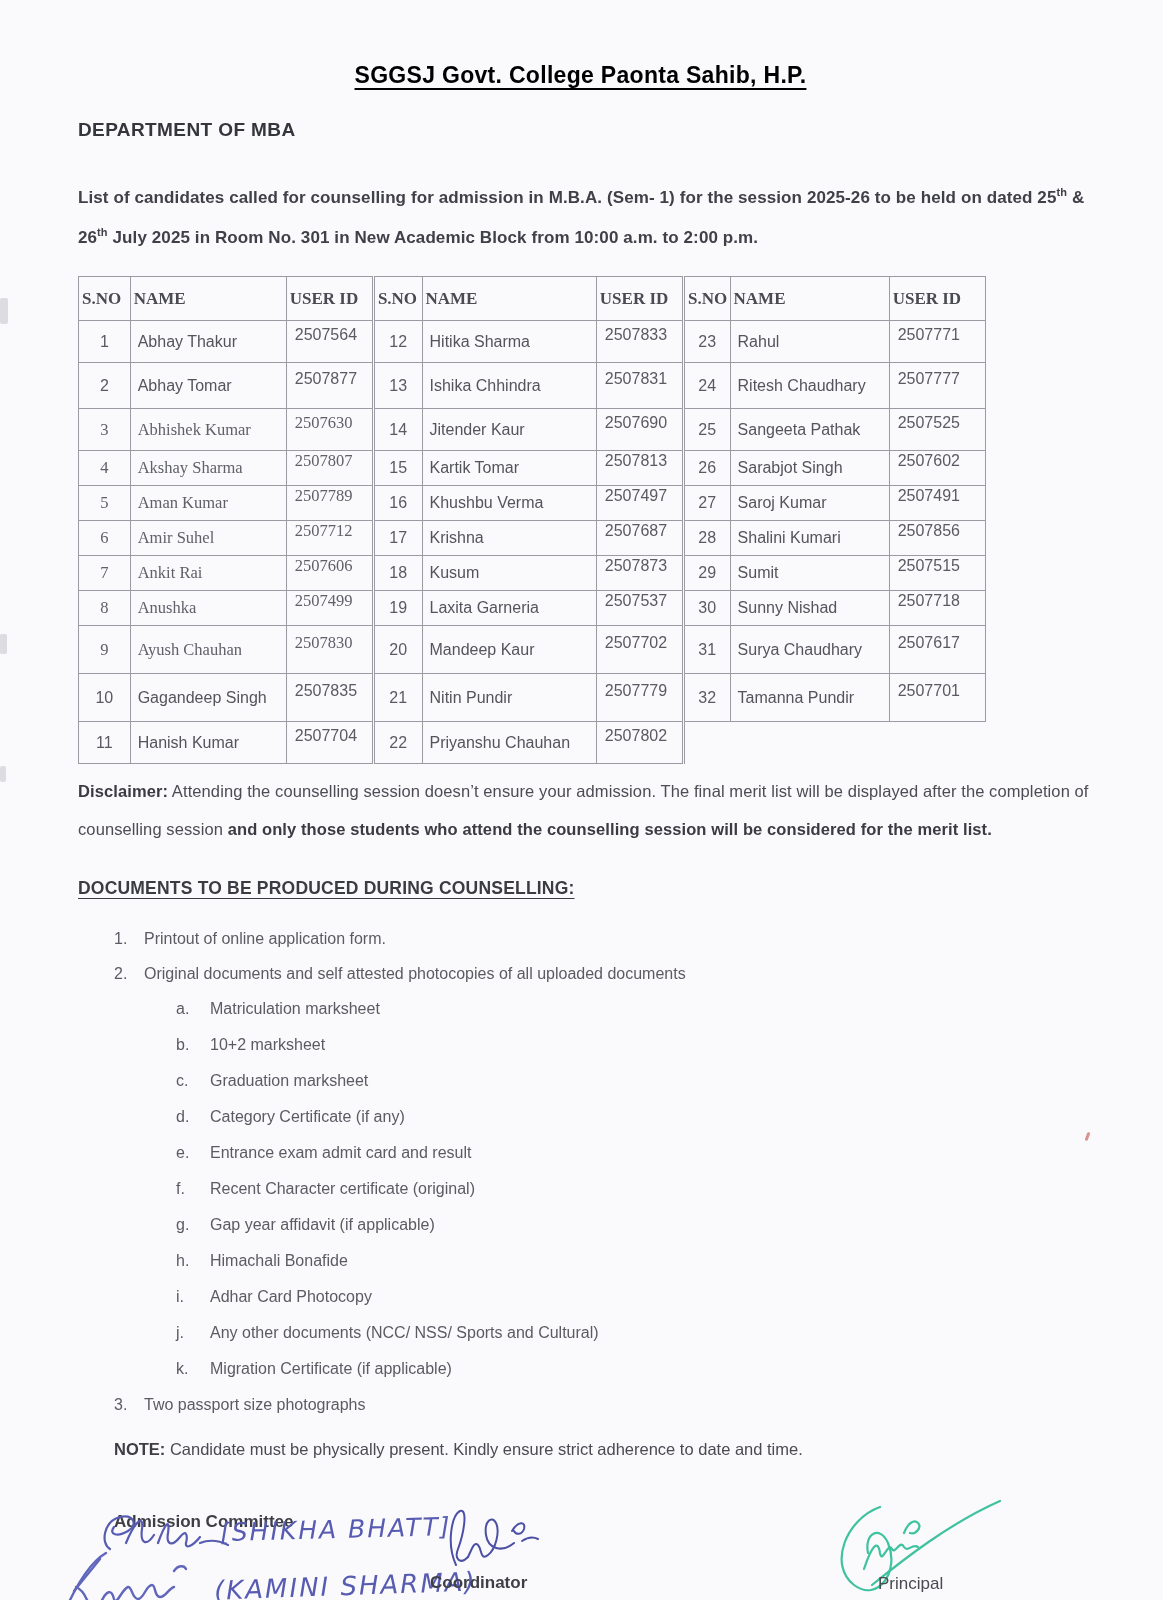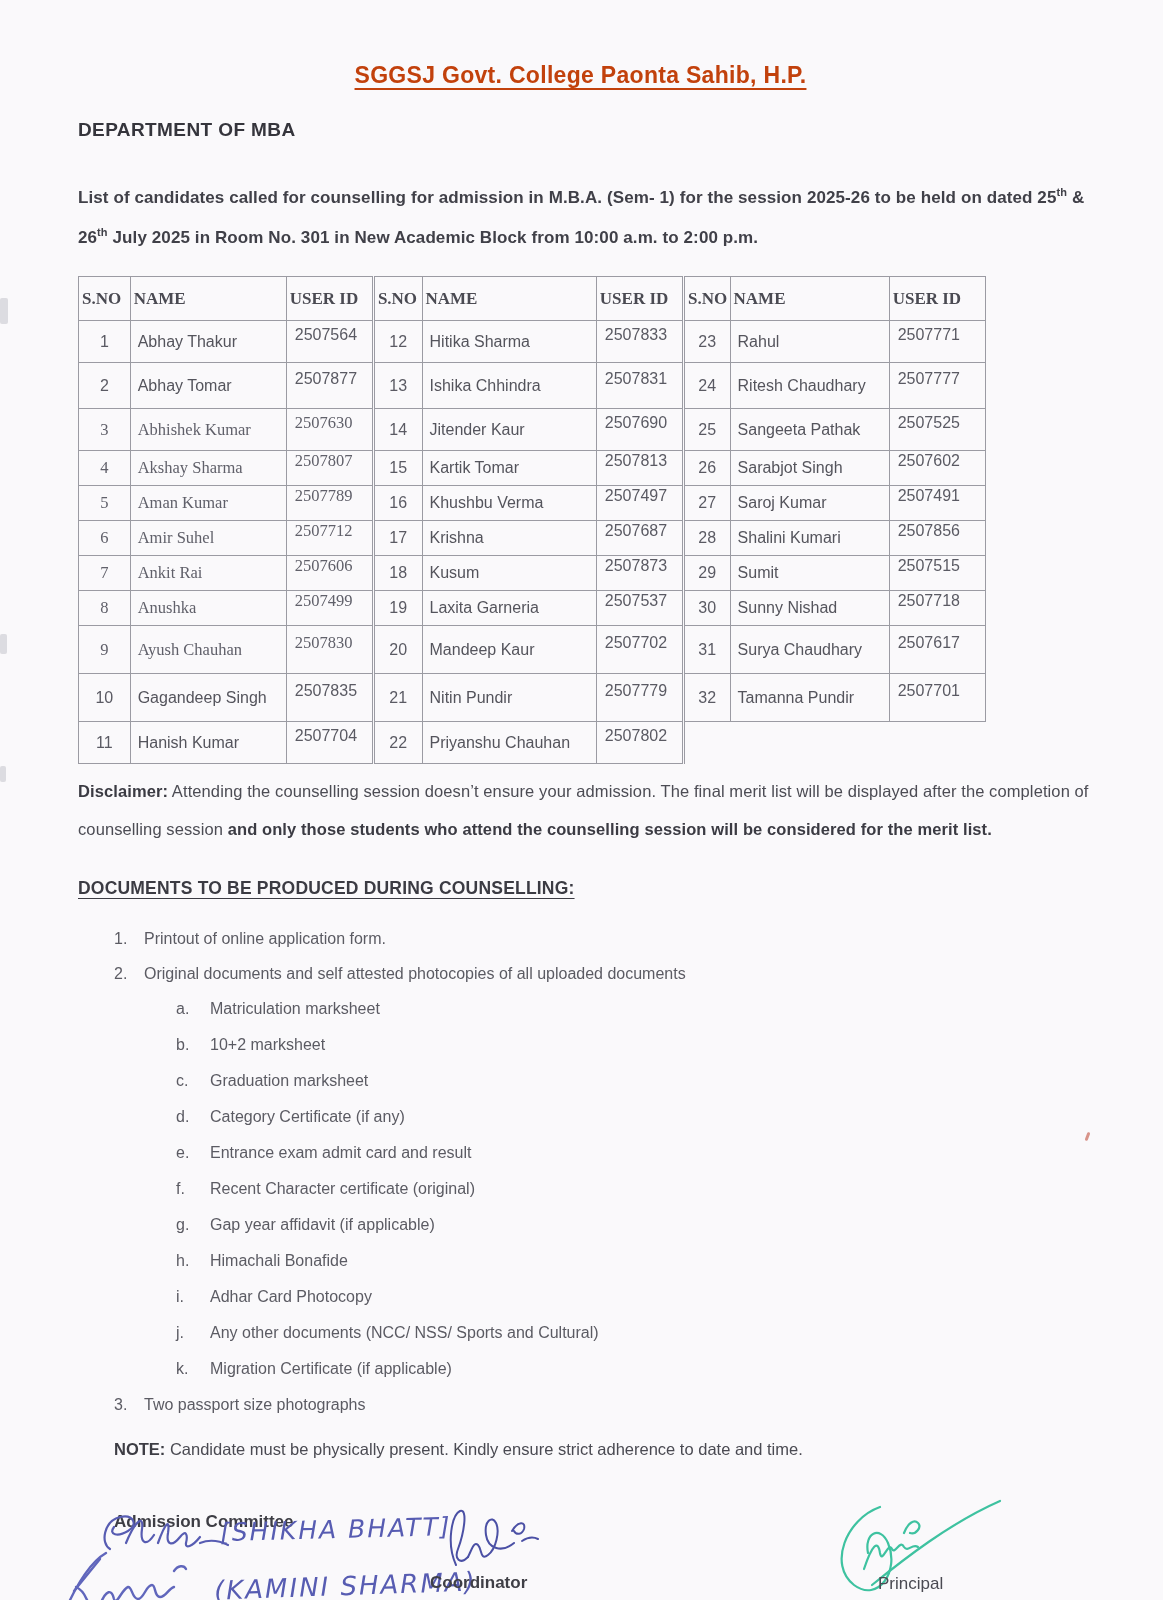--- a/index.html
+++ b/index.html
@@ -26,21 +26,21 @@
     padding:62px 70px 40px 78px;
     overflow:hidden;
   }
   
   .title{
     margin:0 10px 30px 0;
     text-align:center;
     font-size:23px;
     font-weight:700;
     letter-spacing:.3px;
-    color:#c2410c;
+    color:#000000;
     text-decoration:underline;
     text-underline-offset:5px;
     text-decoration-thickness:2px;
   }
   .dept{
     margin:0 10px 34px 0;
     text-align:left;
     font-size:19px;
     font-weight:700;
     letter-spacing:.4px;

